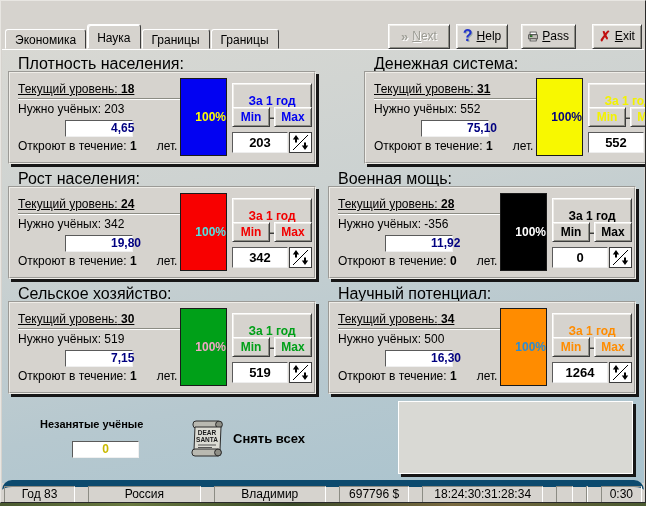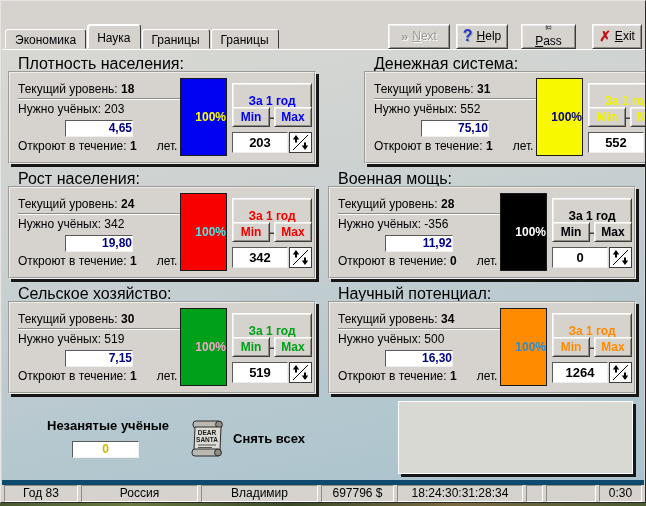--- a/index.html
+++ b/index.html
@@ -46,47 +46,47 @@
     height:25px; background:#d6d3ce; padding:0 6px;
     border:1px solid; border-color:#fff #3c3c3c #3c3c3c #fff;
     box-shadow:inset 1px 1px 0 #efede9, inset -1px -1px 0 #8e8e86;
     display:flex; align-items:center; justify-content:center; gap:4px;
     font-size:12px; font-family:inherit; color:#000;
   }
   .tb-btn .tb-label::first-letter{ text-decoration:underline; }
   .tb-btn.disabled{ color:#9b9b93; text-shadow:1px 1px 0 #fff; }
   .tb-btn.next{ width:62px; }
   .tb-btn.help{ width:52px; margin-left:6px; }
-  .tb-btn.pass{ width:55px; margin-left:13px;flex-direction:column; }
+  .tb-btn.pass{ width:55px; margin-left:13px; }
   .tb-btn.exit{ width:50px; margin-left:16px; margin-right:2px; }
   .icon-next{ color:#a0a098; font-weight:bold; font-size:13px; }
   .icon-help{ color:#2233cc; font-weight:bold; font-size:16px; text-shadow:1px 1px 0 #9aa; }
   .icon-exit{ color:#c01010; font-weight:bold; font-size:14px; }
   
   .main{
     position:absolute; top:48px; left:1px; right:1px; height:434px;
     border-top:1px solid #fff;
     background:linear-gradient(168deg,#d8d8d3 0%,#ccd2d1 35%,#b6c8cf 70%,#a9c3ce 100%);
   }
   
   .panel{ position:absolute; width:312px; }
   .panel-title{ font-weight:normal; font-size:16px; margin:0 0 2px 10px; height:14px; white-space:nowrap; }
   .panel-box{
     position:relative; width:308px; height:93px; background:#d6d3ce;
     border:2px groove #efede8; box-shadow:3px 3px 0 #161616;
   }
   .t-row{ position:absolute; left:8px; white-space:nowrap; font-size:12px; }
-  .r1{ top:9px; } .r2{ top:29px; } .r3{ top:66px; }
+  .r1{ top:9px;text-decoration:underline; } .r2{ top:29px; } .r3{ top:66px; }
   .sep{ position:absolute; left:8px; top:25px; width:162px; height:2px;
         border-top:1px solid #8c8c84; border-bottom:1px solid #fff; }
   .unit{ margin-left:20px; }
   .value-box{
     position:absolute; left:55px; top:47px; width:68px; height:17px;
     background:#fff; border:1px solid; border-color:#5a5a5a #f0f0f0 #f0f0f0 #5a5a5a;
-    color:#000080; font-weight:bold; text-align:right; line-height:15px; font-size:12px;
+    color:#000080; font-weight:bold; text-align:left; line-height:15px; font-size:12px;padding-left:45px;
   }
   .color-block{
     position:absolute; left:170px; top:5px; width:47px; height:78px;
     background:var(--block-bg); color:var(--block-fg); border:1px solid #1a1a1a;
     display:flex; align-items:center; justify-content:flex-end; font-weight:bold; font-size:12px;
   }
   .p-btn{
     position:absolute; background:#d6d3ce; color:var(--accent);
     border:1px solid; border-color:#fff #3c3c3c #3c3c3c #fff;
     box-shadow:inset 1px 1px 0 #eeece8, inset -1px -1px 0 #8e8e86;
@@ -98,38 +98,38 @@
   .spin-edit{
     position:absolute; left:222px; top:59px; width:56px; height:21px;
     background:#fff; border:1px solid; border-color:#5a5a5a #eee #eee #5a5a5a;
     font-weight:bold; font-size:13px; text-align:center; line-height:19px;
   }
   .spin-btn{
     position:absolute; left:279px; top:59px; width:23px; height:21px;
     background:#fff; border:1px solid #3c3c3c; padding:0;
   }
   
-  .unemployed-label{ position:absolute; left:45px; top:368px; font-weight:bold; font-size:13px; }
+  .unemployed-label{ position:absolute; left:38px; top:368px; font-weight:bold; font-size:11px; }
   .unemployed-box{
     position:absolute; left:70px; top:391px; width:67px; height:17px;
     background:#fff; border:1px solid; border-color:#5a5a5a #f0f0f0 #f0f0f0 #5a5a5a;
     color:#c9b900; font-weight:bold; text-align:center; line-height:15px;
   }
   .scroll-btn{ position:absolute; left:188px; top:369px; width:36px; height:40px;
     background:transparent; border:none; padding:0; }
   .remove-all-label{ position:absolute; left:231px; top:381px; font-weight:bold; font-size:13px; }
   .right-panel{
     position:absolute; left:396px; top:351px; width:235px; height:73px;
     background:#d9d9d4; border:1px solid #fff; box-shadow:3px 3px 0 #161616;
   }
   
   .statusbar{
     position:absolute; bottom:1px; left:1px; right:1px; height:21px;
-    background:#d6d3ce; border-top:5px solid #0c4a6e;
-    display:flex; align-items:center; padding:0 2px; gap:3px;
+    background:#d6d3ce; border-top:7px solid #0c4a6e;
+    display:flex; align-items:center; padding:0 2px; gap:13px;border-radius:10px;
   }
   .sb-cell{
     height:17px; border:1px solid; border-color:#8c8c84 #fff #fff #8c8c84;
     display:flex; align-items:center; justify-content:center; font-size:12px; white-space:nowrap;
   }
   .sb-1{width:74px;} .sb-2{width:117px;} .sb-3{width:117px;} .sb-4{width:73px;}
   .sb-5{width:126px;} .sb-6{width:17px;} .sb-7{flex:1;} .sb-8{width:43px;}
 </style>
 </head>
 <body>

